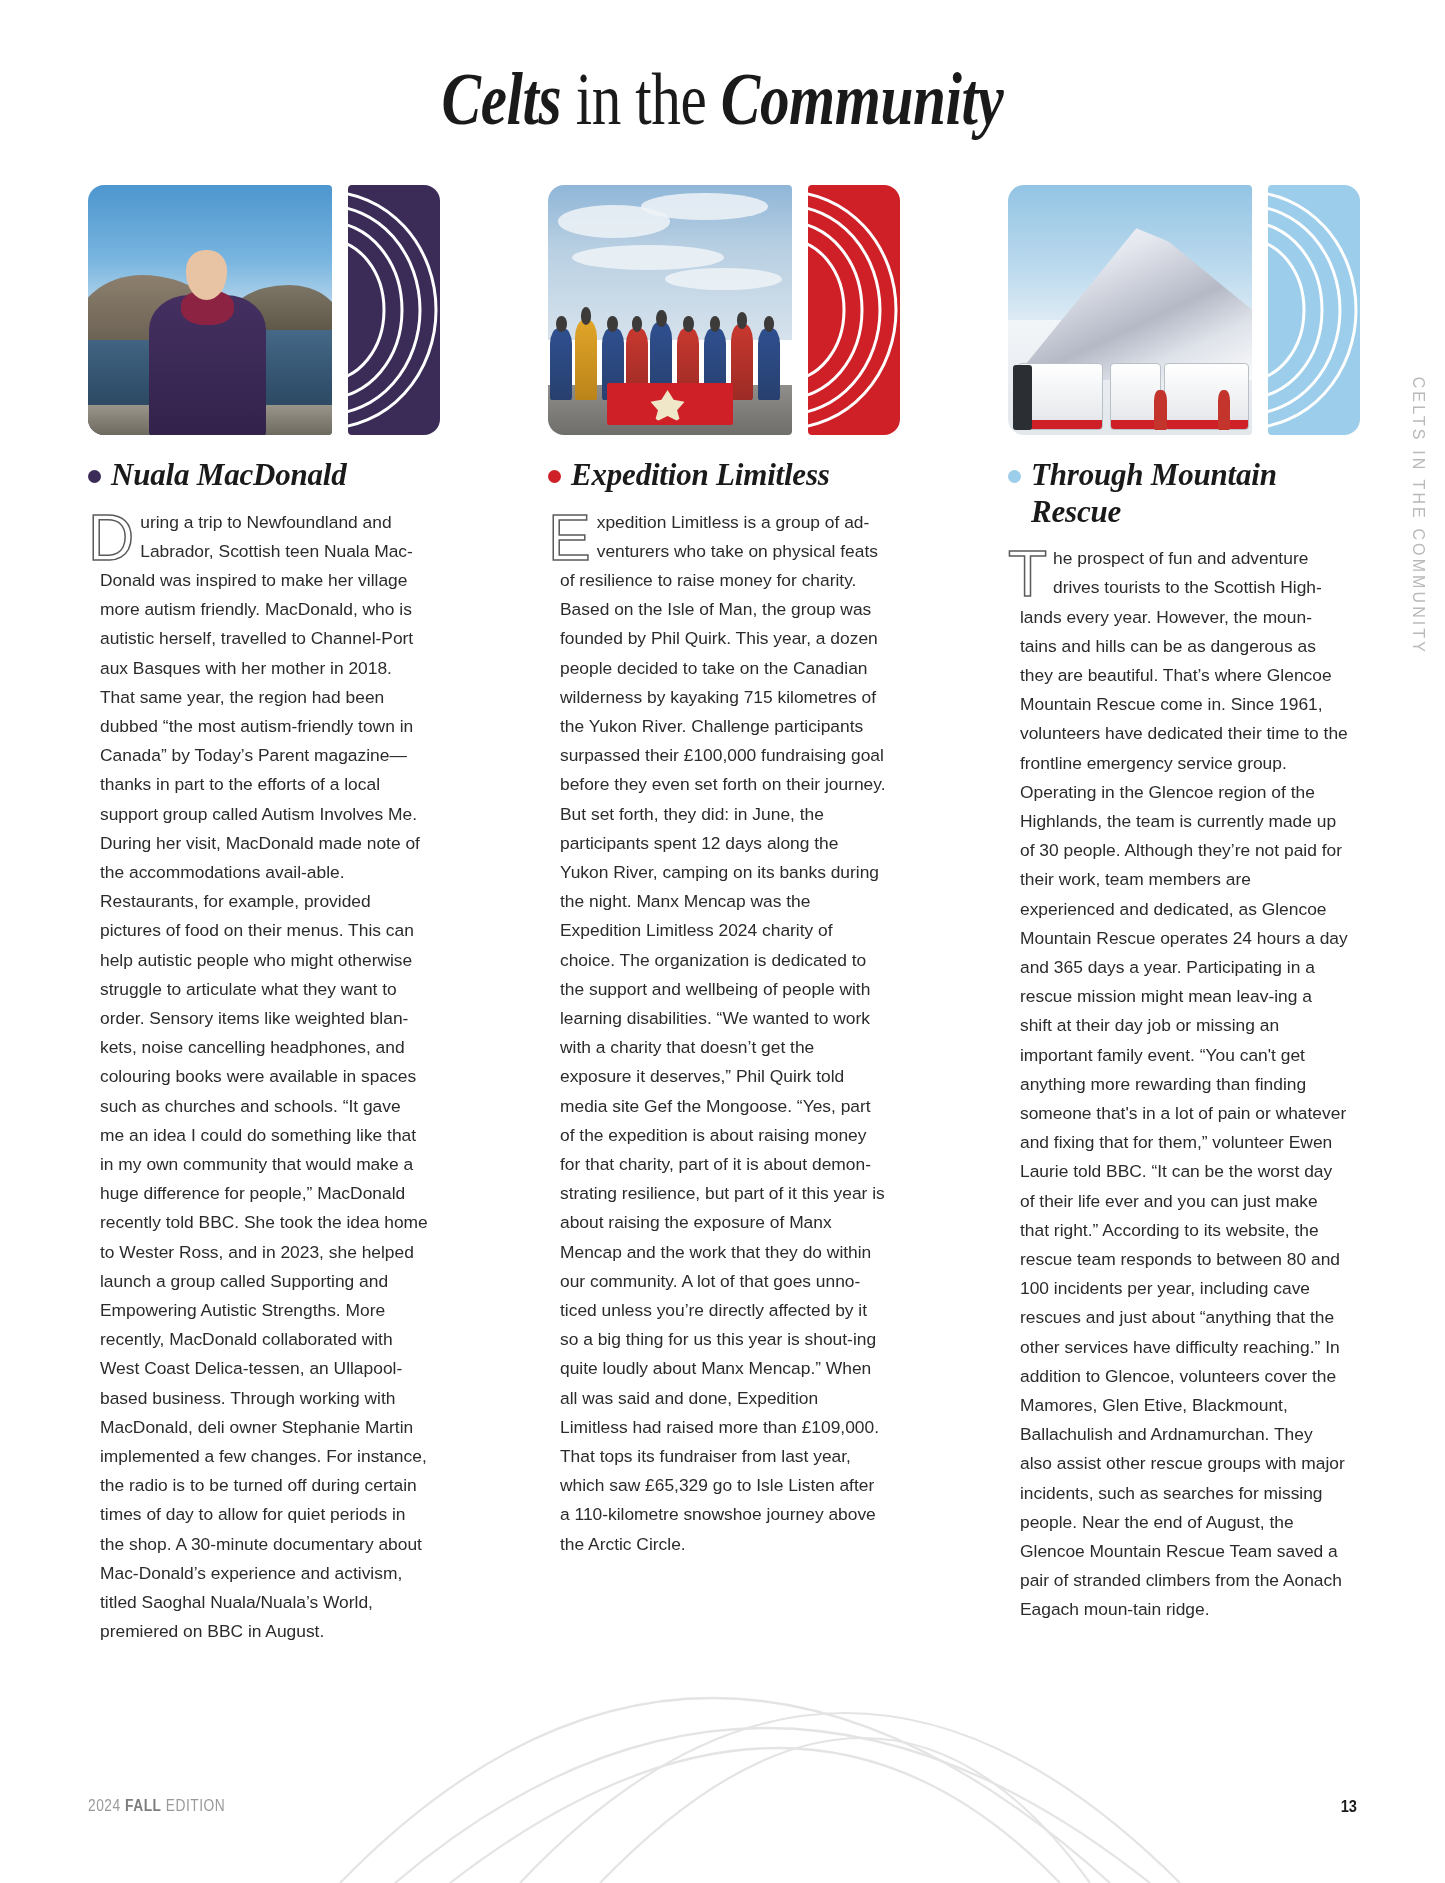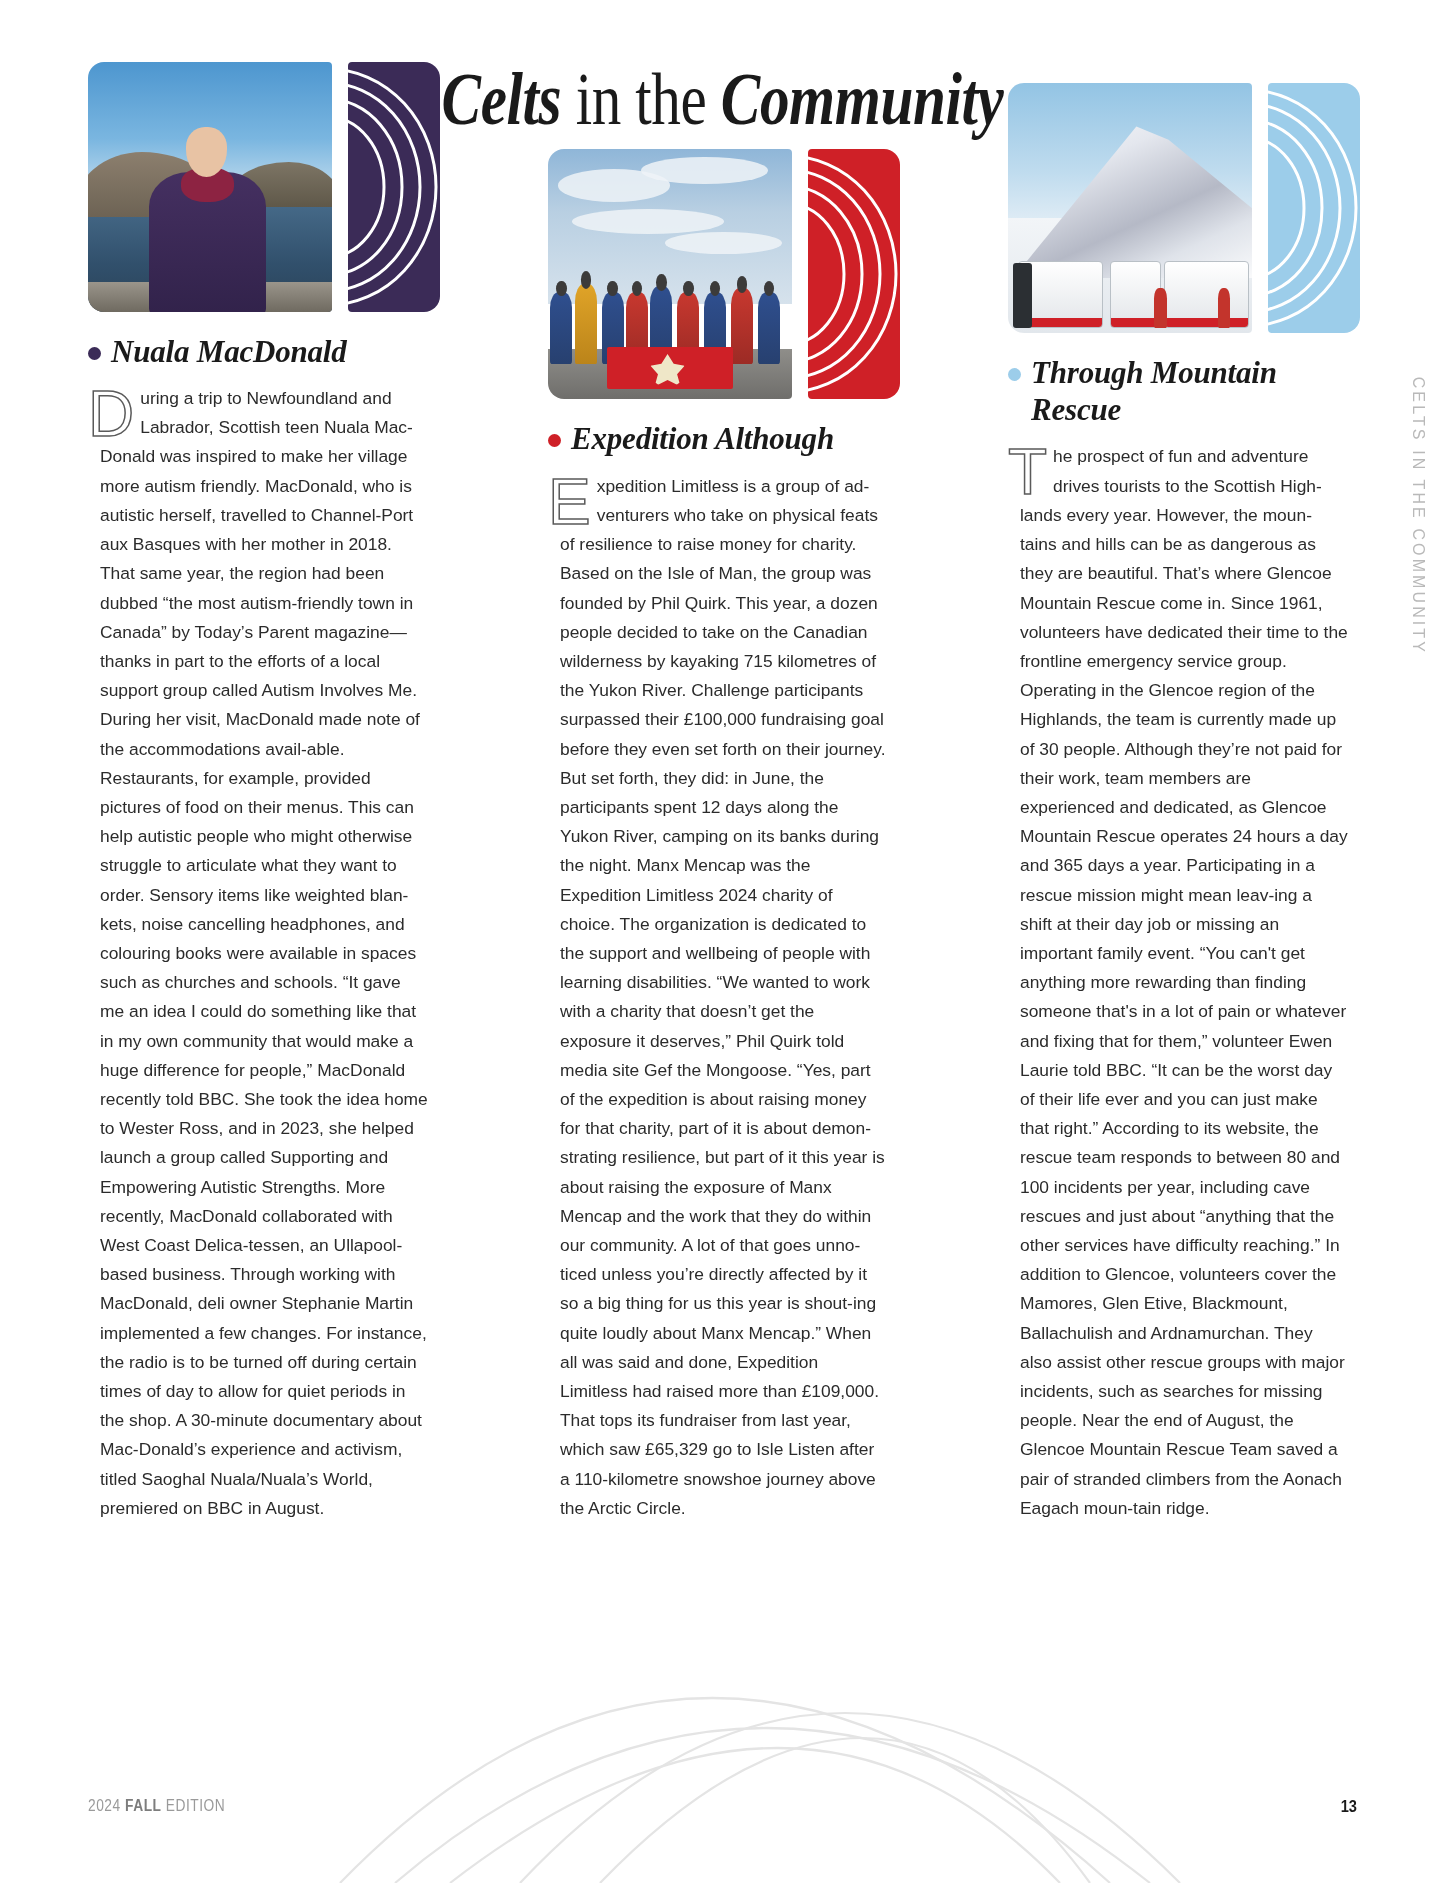--- a/index.html
+++ b/index.html
@@ -43,21 +43,20 @@
 
   
   .columns {
     position: absolute;
     top: 185px;
     left: 88px;
     width: 1272px;
     height: 1350px;
     display: flex;
     gap: 0px;
-    align-items: flex-end;
   }
   .column {
     width: 352px;
     margin-right: 108px;
     position: relative;
   }
   .column:last-child { margin-right: 0; }
 
   
   .figure {
@@ -397,21 +396,21 @@
             <ellipse cx="130" cy="125" rx="92" ry="104"></ellipse>
             <ellipse cx="130" cy="125" rx="74" ry="88"></ellipse>
             <ellipse cx="130" cy="125" rx="56" ry="70"></ellipse>
           </g>
         </svg>
       </div>
     </div>
 
     <div class="sec-head">
       <span class="bullet" style="background:#cf2027"></span>
-      <span class="sec-title">Expedition Although</span>
+      <span class="sec-title">Expedition Limitless</span>
     </div>
 
     <div class="body-copy">
       <span class="dropcap">E</span>
       <p>xpedition Limitless is a group of ad-venturers who take on physical feats of resilience to raise money for charity. Based on the Isle of Man, the group was founded by Phil Quirk. This year, a dozen people decided to take on the Canadian wilderness by kayaking 715 kilometres of the Yukon River. Challenge participants surpassed their £100,000 fundraising goal before they even set forth on their journey. But set forth, they did: in June, the participants spent 12 days along the Yukon River, camping on its banks during the night. Manx Mencap was the Expedition Limitless 2024 charity of choice. The organization is dedicated to the support and wellbeing of people with learning disabilities. “We wanted to work with a charity that doesn’t get the exposure it deserves,” Phil Quirk told media site Gef the Mongoose. “Yes, part of the expedition is about raising money for that charity, part of it is about demon-strating resilience, but part of it this year is about raising the exposure of Manx Mencap and the work that they do within our community. A lot of that goes unno-ticed unless you’re directly affected by it so a big thing for us this year is shout-ing quite loudly about Manx Mencap.” When all was said and done, Expedition Limitless had raised more than £109,000. That tops its fundraiser from last year, which saw £65,329 go to Isle Listen after a 110-kilometre snowshoe journey above the Arctic Circle.</p>
     </div>
   </div>
 
   <div class="column">
     <div class="figure">

